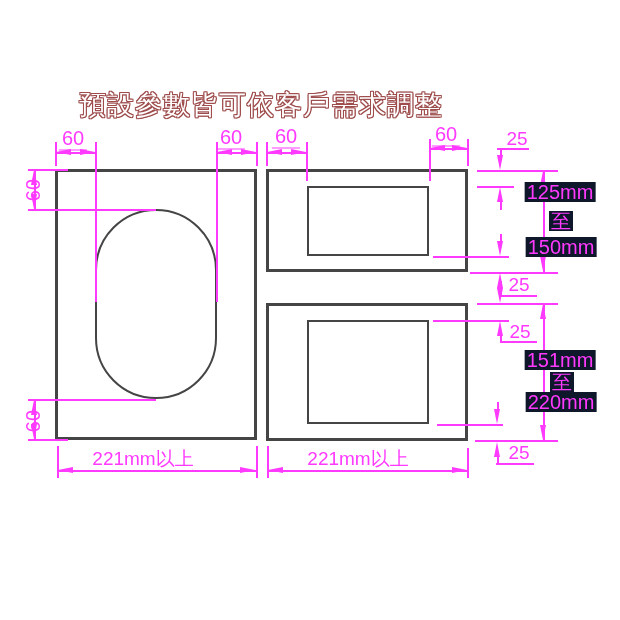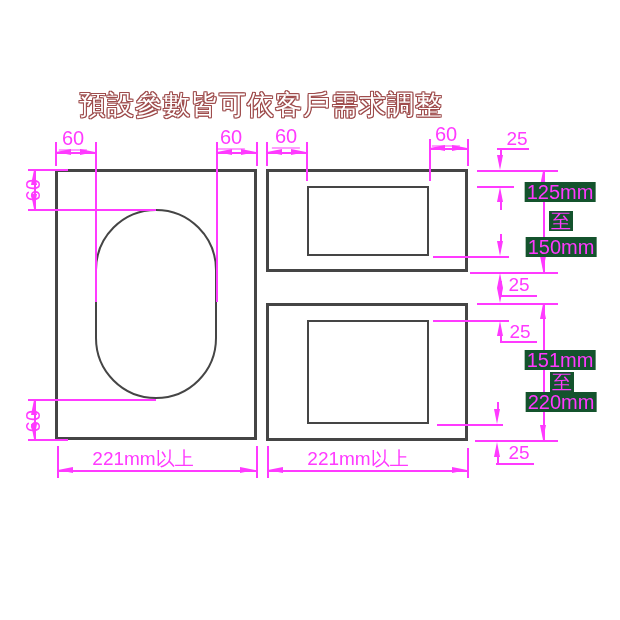--- a/index.html
+++ b/index.html
@@ -23,21 +23,21 @@
   .ar.r{border-top:3px solid transparent;border-bottom:3px solid transparent;border-left:15px solid var(--m);}
   .ar.u{border-left:3px solid transparent;border-right:3px solid transparent;border-bottom:15px solid var(--m);}
   .ar.d{border-left:3px solid transparent;border-right:3px solid transparent;border-top:15px solid var(--m);}
   
   .dt{
     position:absolute;color:var(--m);font-size:20px;line-height:1;white-space:nowrap;
     transform:translate(-50%,-50%);
   }
   .dt.ul{border-bottom:1.5px solid var(--m);padding:0 3px 2px 3px;}
   .dt.rot{transform:translate(-50%,-50%) rotate(-90deg);}
-  .dt.bg{background:#14532d;padding:0 2px;text-align:right;}
+  .dt.bg{background:#0f172a;padding:0 2px;text-align:right;}
   .dt.small{font-size:19px;}
   
   .outline-text{
     position:absolute;transform:translate(-50%,-50%);color:#ffffff;white-space:nowrap;
     text-shadow:-1px 0 var(--r),1px 0 var(--r),0 -1px var(--r),0 1px var(--r),
                 -1px -1px var(--r),1px -1px var(--r),-1px 1px var(--r),1px 1px var(--r);
   }
   #title{left:261px;top:105px;font-size:27px;letter-spacing:1px;}
   #model{left:265px;top:516px;font-size:43px;letter-spacing:9px;}
 </style>

